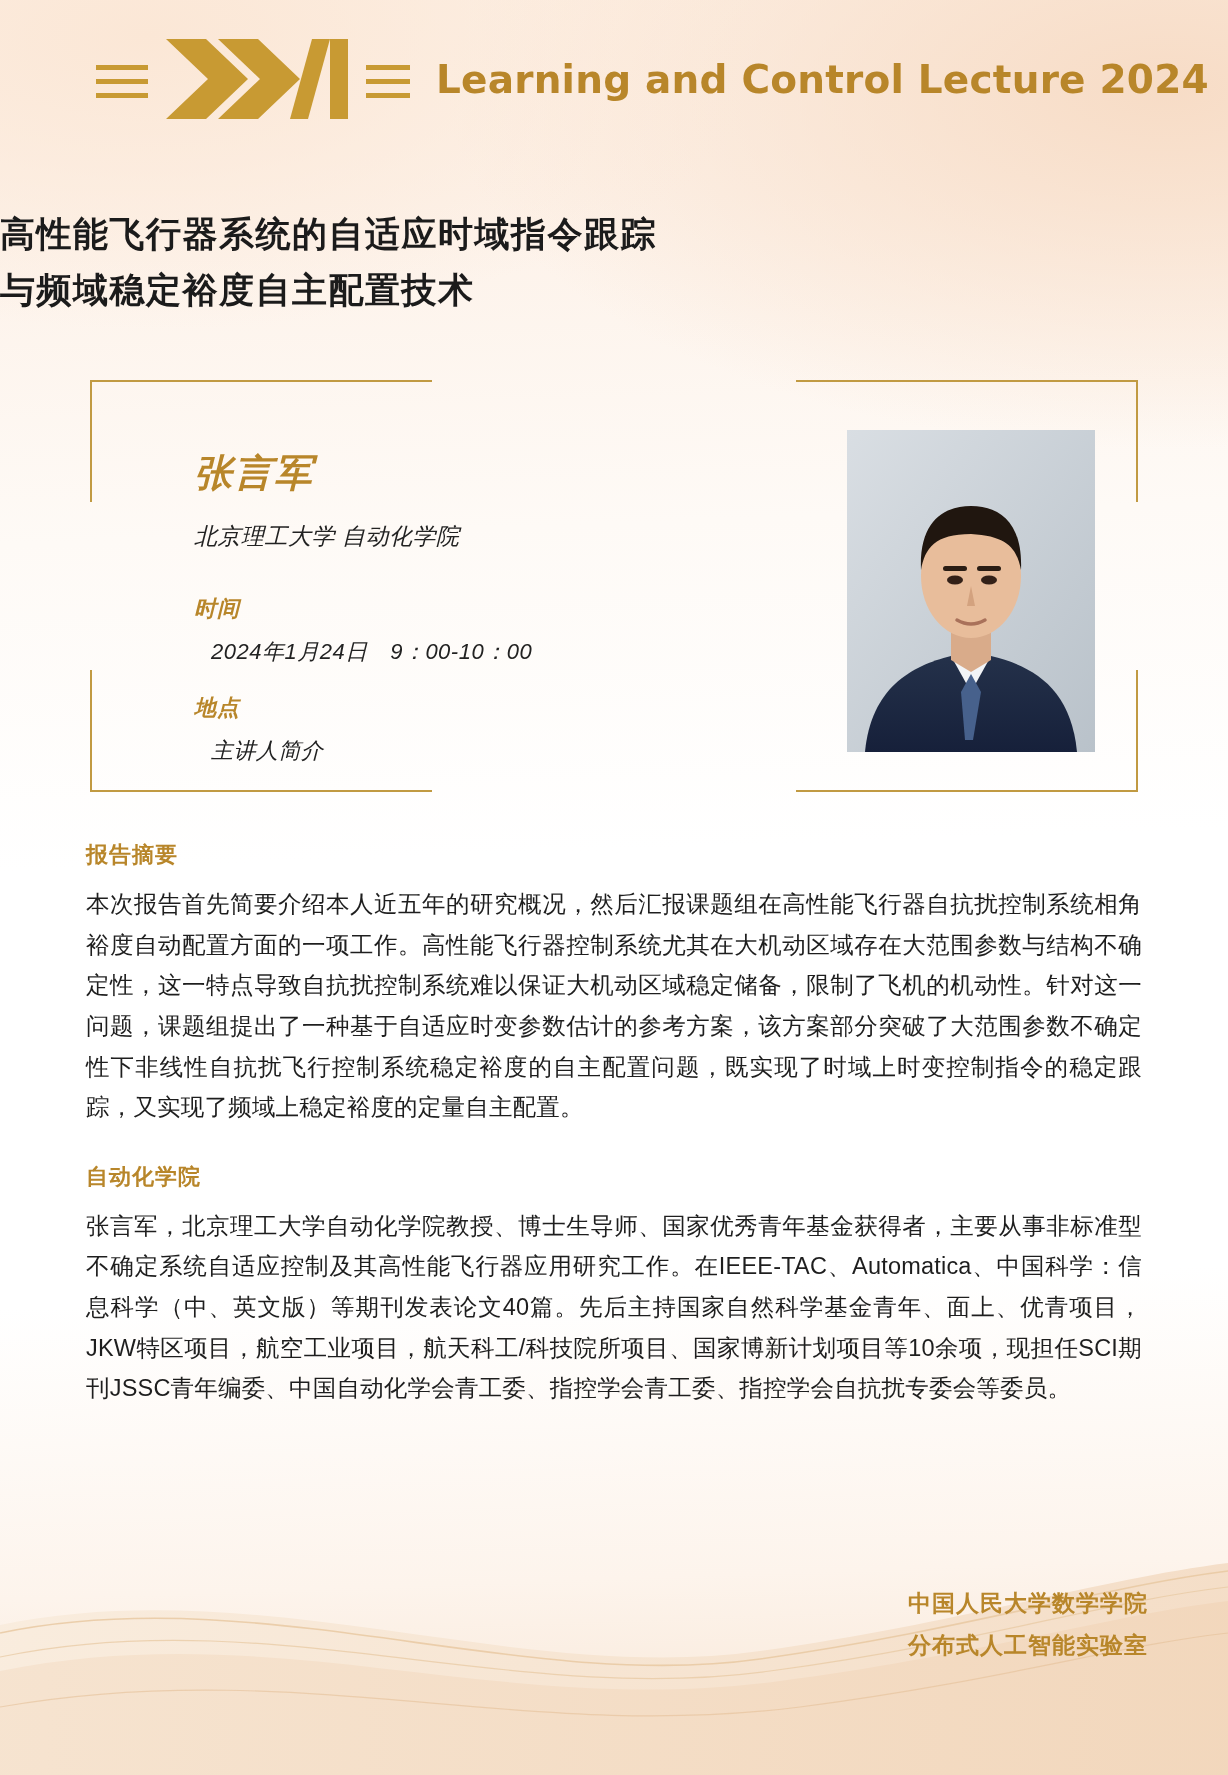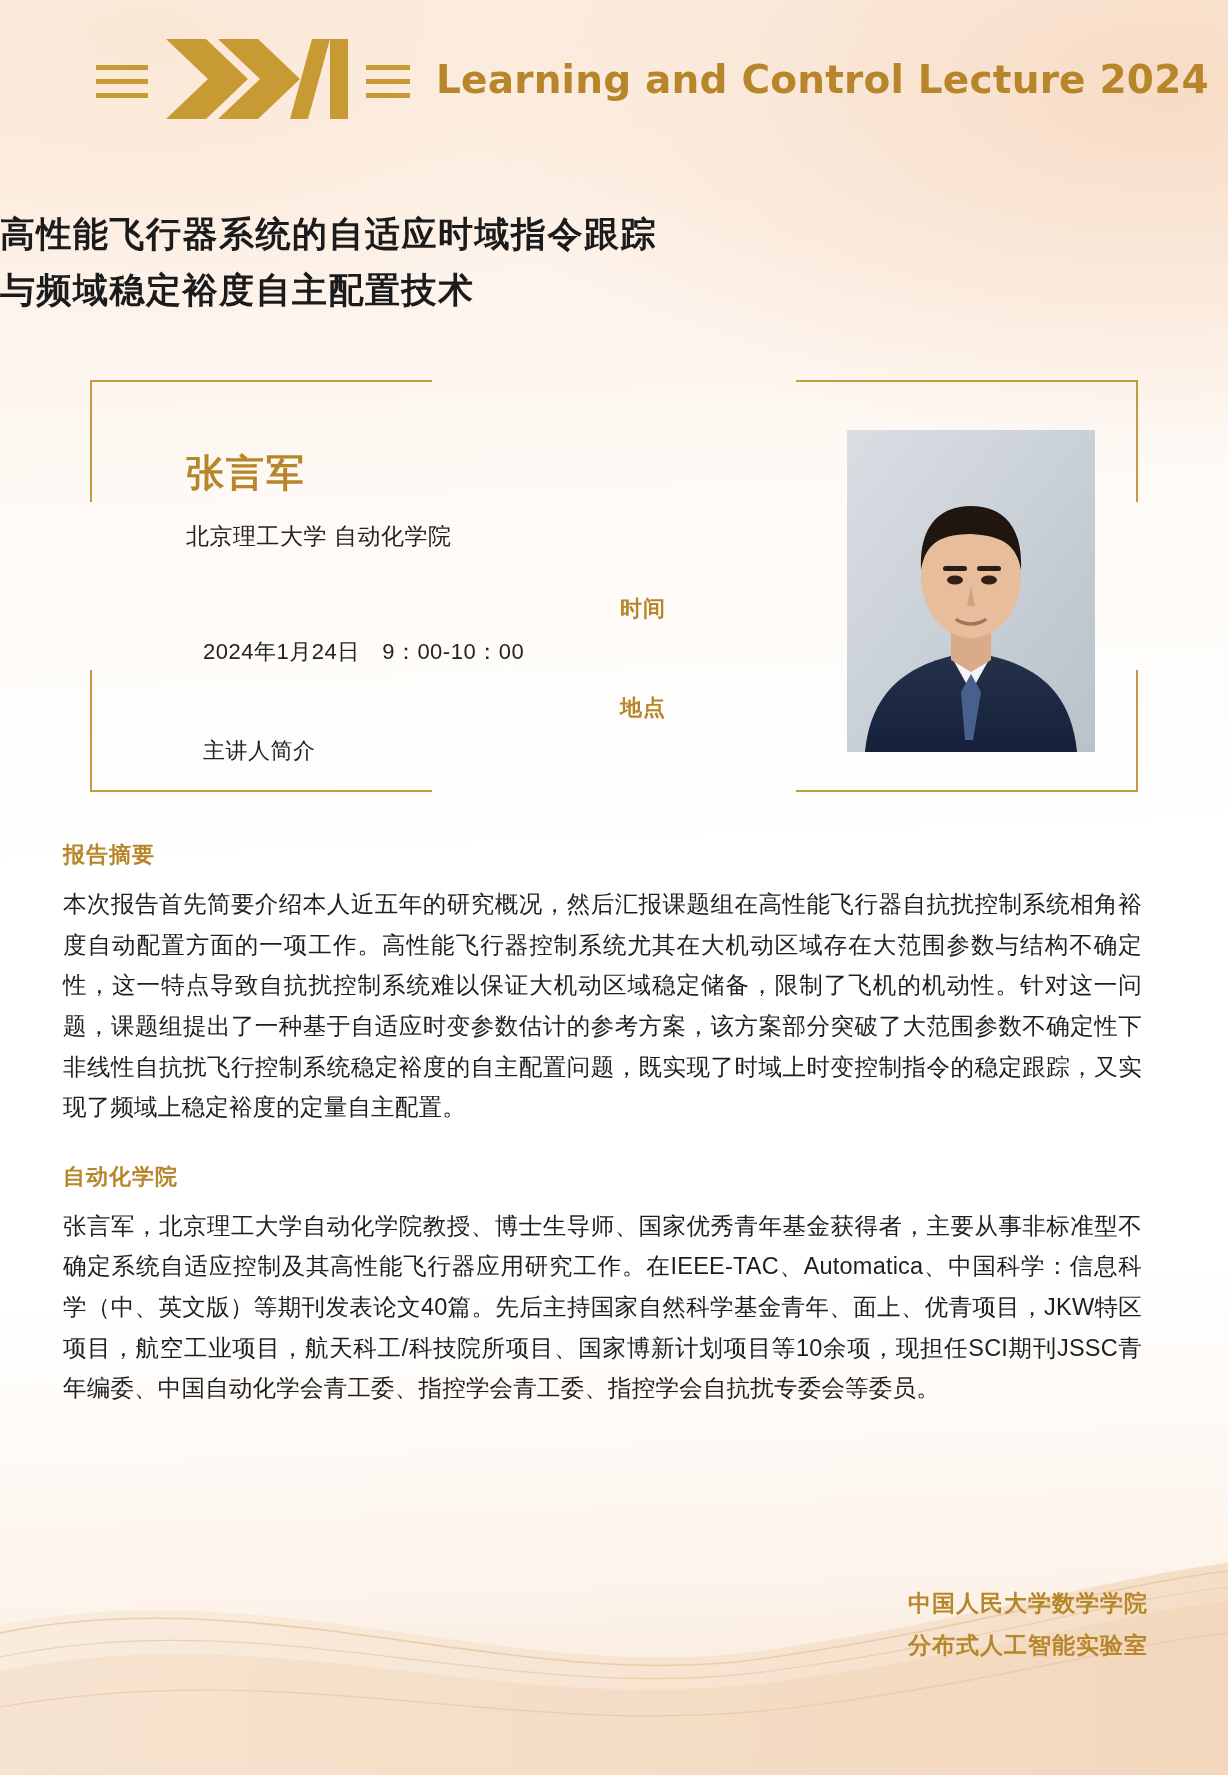--- a/index.html
+++ b/index.html
@@ -105,43 +105,43 @@
     border-bottom: 2px solid #c19a42;
     border-left: 2px solid #c19a42;
   }
   .corner-br {
     bottom: 0; right: 0;
     border-bottom: 2px solid #c19a42;
     border-right: 2px solid #c19a42;
   }
   .speaker-left {
     position: absolute;
-    left: 96px;
+    left: 104px;
     top: 68px;
     width: 480px;
+    font-style: italic;
   }
   .speaker-name {
     font-size: 38px;
     font-weight: bold;
     color: #b8862a;
     letter-spacing: 2px;
   }
   .speaker-affil {
     margin-top: 22px;
     font-size: 23px;
     color: #222;
     letter-spacing: 0.5px;
   }
   .meta-label {
     margin-top: 42px;
     font-size: 22px;
     font-weight: bold;
     color: #b8862a;
     letter-spacing: 1px;
-    text-align: right;
   }
   .meta-value {
     margin-top: 13px;
     font-size: 22px;
     color: #222;
     letter-spacing: 0.5px;
     margin-left: 17px;
   }
   .meta-label.tight { margin-top: 26px; }
 
@@ -151,21 +151,21 @@
     top: 50px;
     width: 248px;
     height: 322px;
     overflow: hidden;
     background: #cfd6dc;
   }
   .portrait svg { display:block; }
 
   
   .content {
-    margin: 48px 86px 0 63px;
+    margin: 48px 86px 0 86px;
   }
   .section-head {
     font-size: 22px;
     font-weight: bold;
     color: #b8862a;
     letter-spacing: 1px;
     margin-bottom: 14px;
   }
   .section-body {
     font-size: 23.5px;

